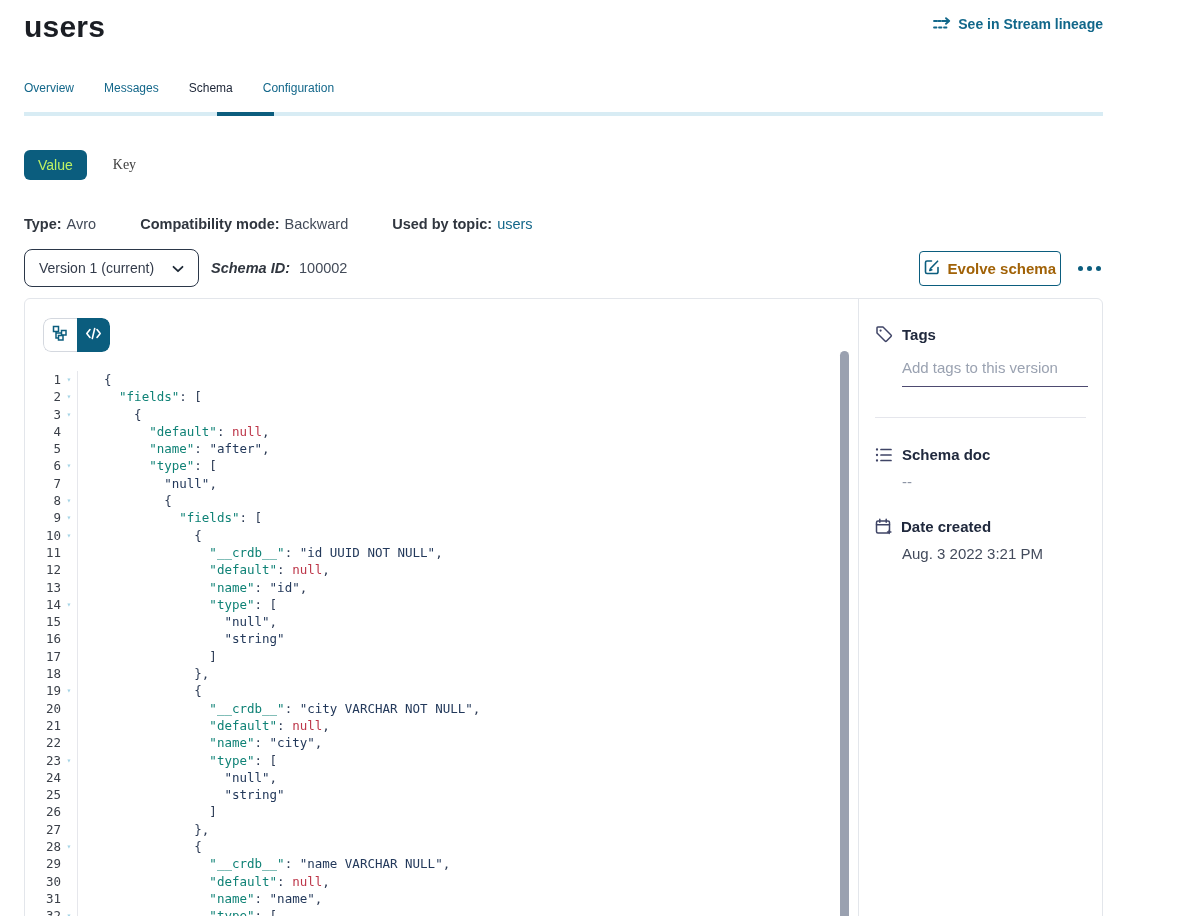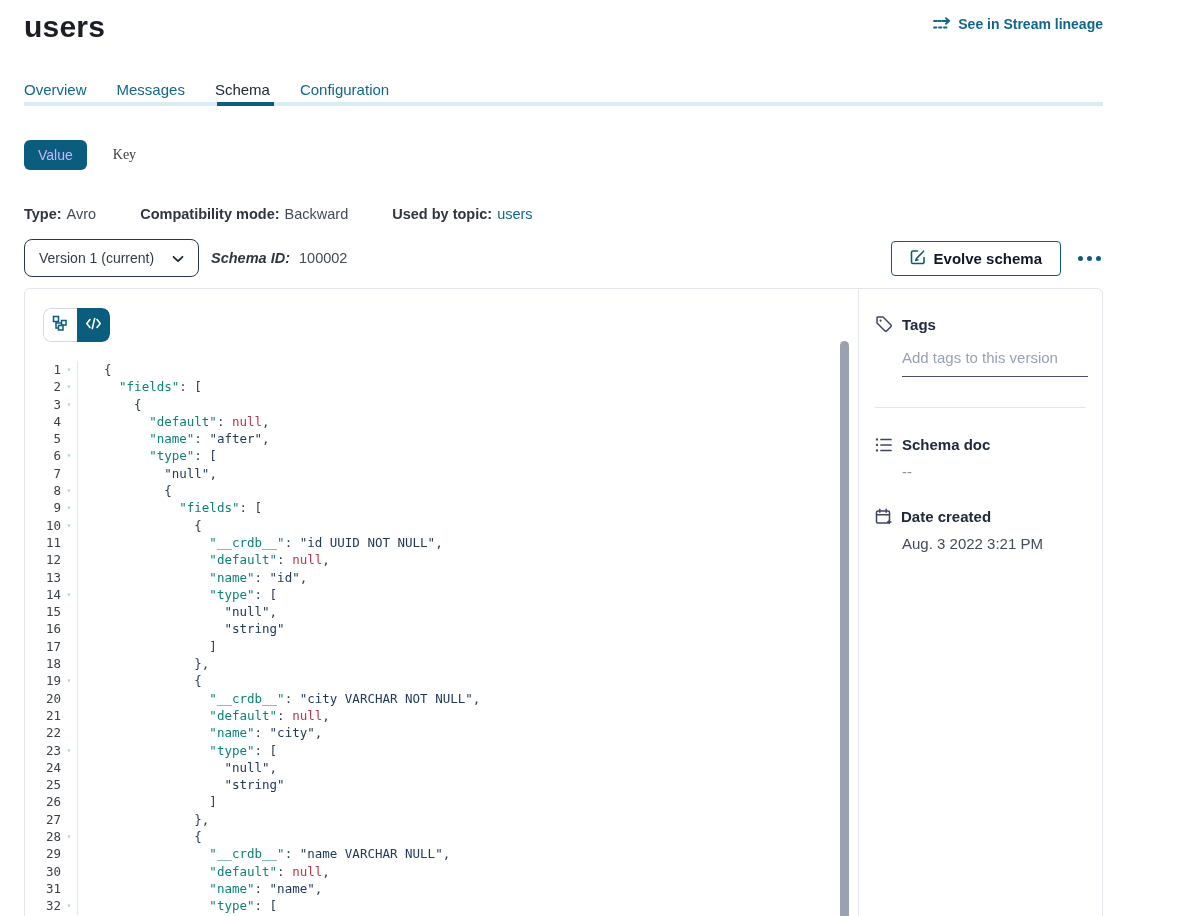--- a/index.html
+++ b/index.html
@@ -9,27 +9,27 @@
     background:#fff; font-family:"Liberation Sans", sans-serif; color:#2c3340;
     padding:0 24px;
   }
   
   .hdr { display:flex; justify-content:space-between; align-items:flex-start; padding-top:10px; }
   .title { font-size:30px; font-weight:700; color:#1b1e24; letter-spacing:.2px; }
   .lineage { display:flex; align-items:center; gap:7px; color:#11678a; font-size:14px; font-weight:600; cursor:pointer; margin-top:6px; }
   .lineage svg { display:block; }
   
   .tabs { display:flex; gap:30px; margin-top:37px; }
-  .tab { font-size:15px; color:#13678a; padding-bottom:4px; cursor:pointer; }
+  .tab { font-size:12px; color:#13678a; padding-bottom:17px; cursor:pointer; }
   .tab.active { color:#20293a; font-weight:500; }
   .tabtrack { position:relative; height:4px; background:#d8ecf4; }
   .tabind { position:absolute; left:193px; width:57px; top:0; height:4px; background:#0c5d7e; }
   
   .vk { display:flex; align-items:center; gap:26px; margin-top:34px; }
-  .btn-value { background:#0b5d7e; color:#c4b5fd; font-size:14px; padding:7px 14px; border-radius:6px; border:none; font-family:inherit; cursor:pointer; }
+  .btn-value { background:#0b5d7e; color:#bef264; font-size:14px; padding:7px 14px; border-radius:6px; border:none; font-family:inherit; cursor:pointer; }
   .btn-key { color:#404040; font-size:14px; cursor:pointer;font-family:Liberation Serif, serif; }
   
   .meta { display:flex; align-items:center; margin-top:36px; font-size:14.5px;gap:18px; }
   .meta b { color:#30363f; font-weight:700; }
   .meta .val { color:#434b59; margin-left:5px; }
   .meta .grp { margin-right:26px; display:flex; align-items:center; }
   .meta .link { color:#13678a; margin-left:5px; cursor:pointer; }
   
   .controls { display:flex; align-items:center; margin-top:17px; }
   .select {
@@ -40,22 +40,22 @@
   .sid { margin-left:12px; font-size:14.5px; }
   .sid b { color:#30363f;font-style:italic; }
   .sid span { color:#434b59; margin-left:5px; }
   .spacer { flex:1; }
   .btn-compare {
     display:flex; align-items:center; gap:8px; height:33px; padding:0 14px;
     border:1px solid #d9dde3; border-radius:4px; background:#fff; color:#a8b0bf;
     font-size:14.5px; font-weight:500; font-family:inherit; cursor:not-allowed;
   }
   .btn-evolve {
-    display:flex; align-items:center; gap:8px; height:35px; padding:0 18px; margin-left:18px;
-    border:1px solid #0b5d7e; border-radius:4px; background:#fff; color:#0f172a;
+    display:flex; align-items:center; gap:8px; height:35px; padding:0 4px; margin-left:18px;
+    border:1px solid #0b5d7e; border-radius:4px; background:#fff; color:#a16207;
     font-size:15px; font-weight:600; font-family:inherit; cursor:pointer;
   }
   .more { display:flex; gap:4px; margin-left:15px; padding:6px 2px; cursor:pointer; }
   .more i { width:5px; height:5px; border-radius:50%; background:#0b5d7e; display:block; }
   
   .panel { display:flex; margin-top:11px; border:1px solid #e3e6eb; border-radius:6px; height:820px; }
   .editor { flex:1; position:relative; padding-top:19px; min-width:0; }
   .viewtoggle { display:flex; margin-left:18px; border-radius:8px; overflow:hidden; width:67px; box-shadow:0 0 0 0; }
   .vt-seg { width:33.5px; height:34px; display:flex; align-items:center; justify-content:center; cursor:pointer; }
   .vt-tree { background:#fff; border:1px solid #d4d8df; border-right:none; border-radius:8px 0 0 8px; }

